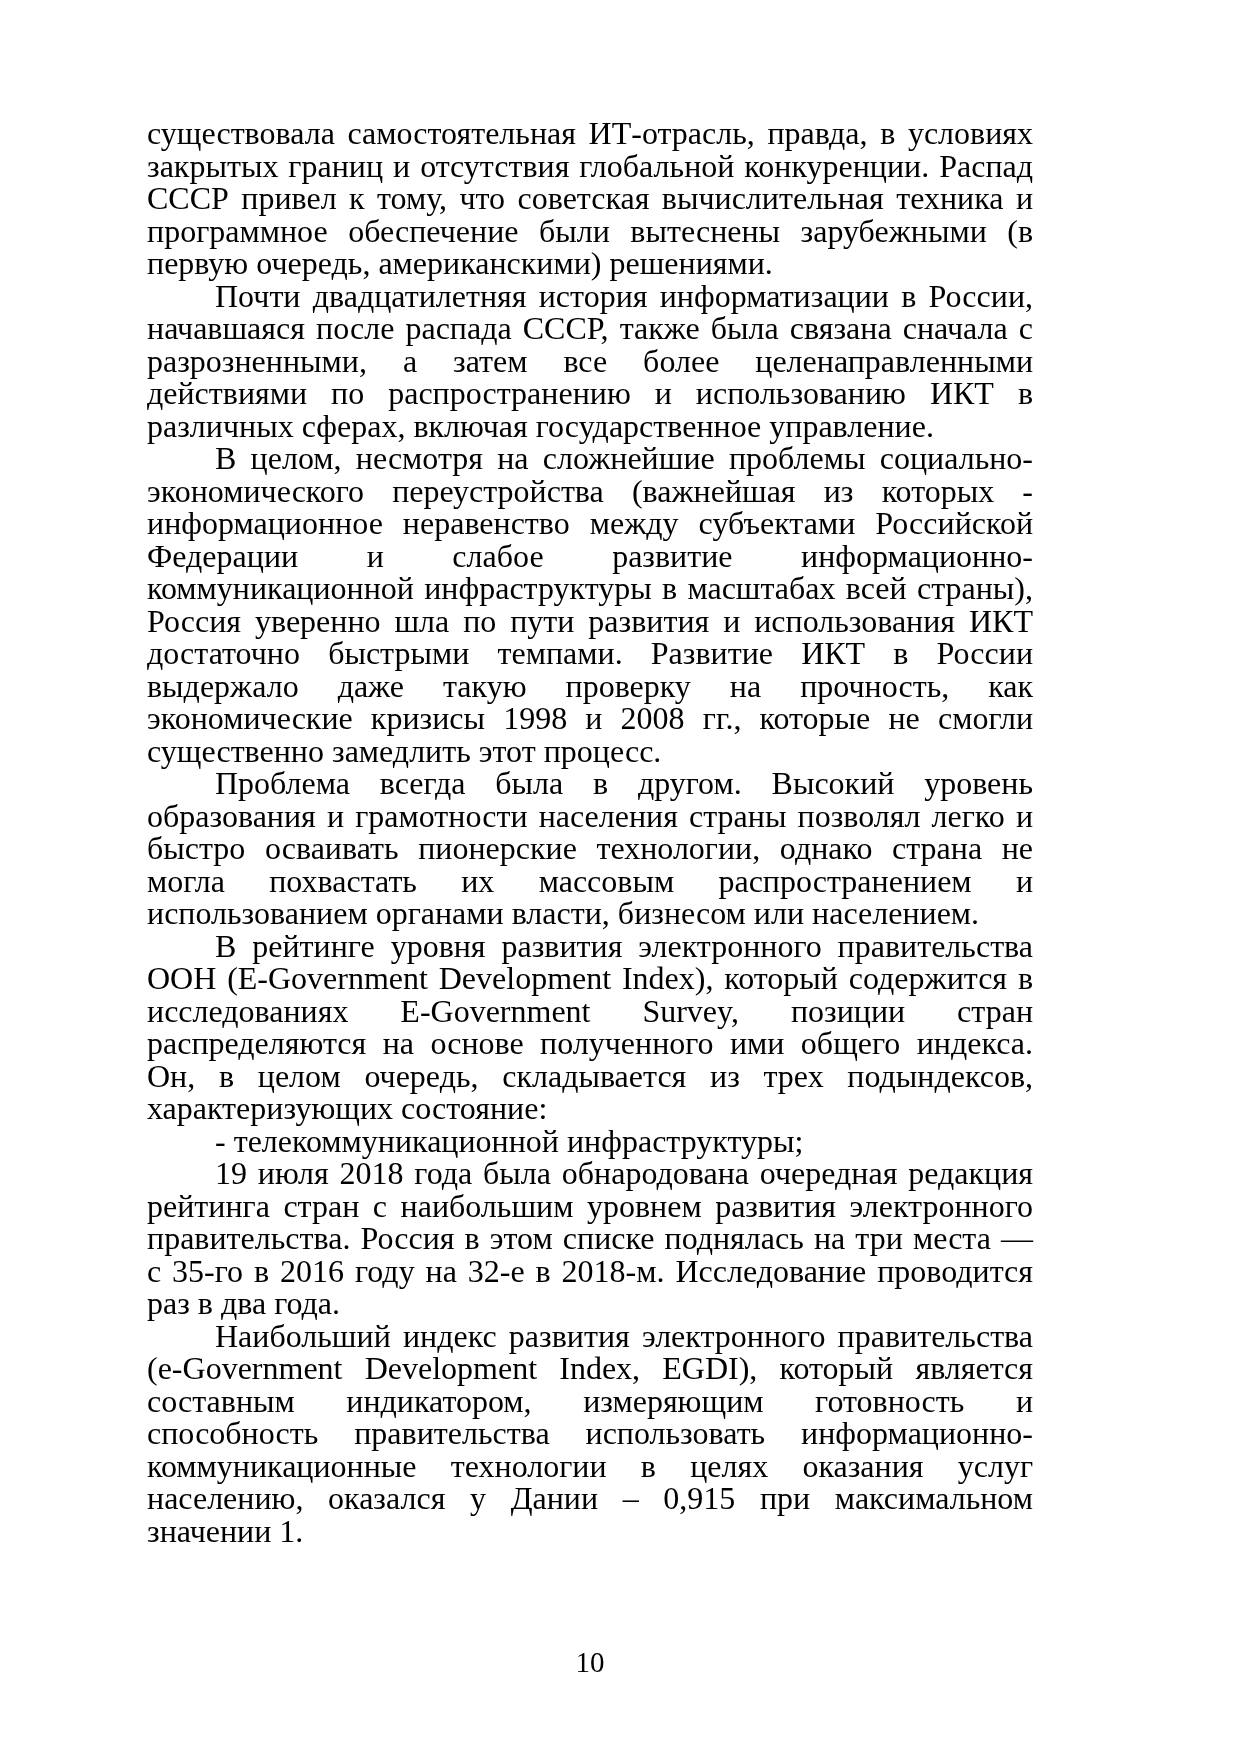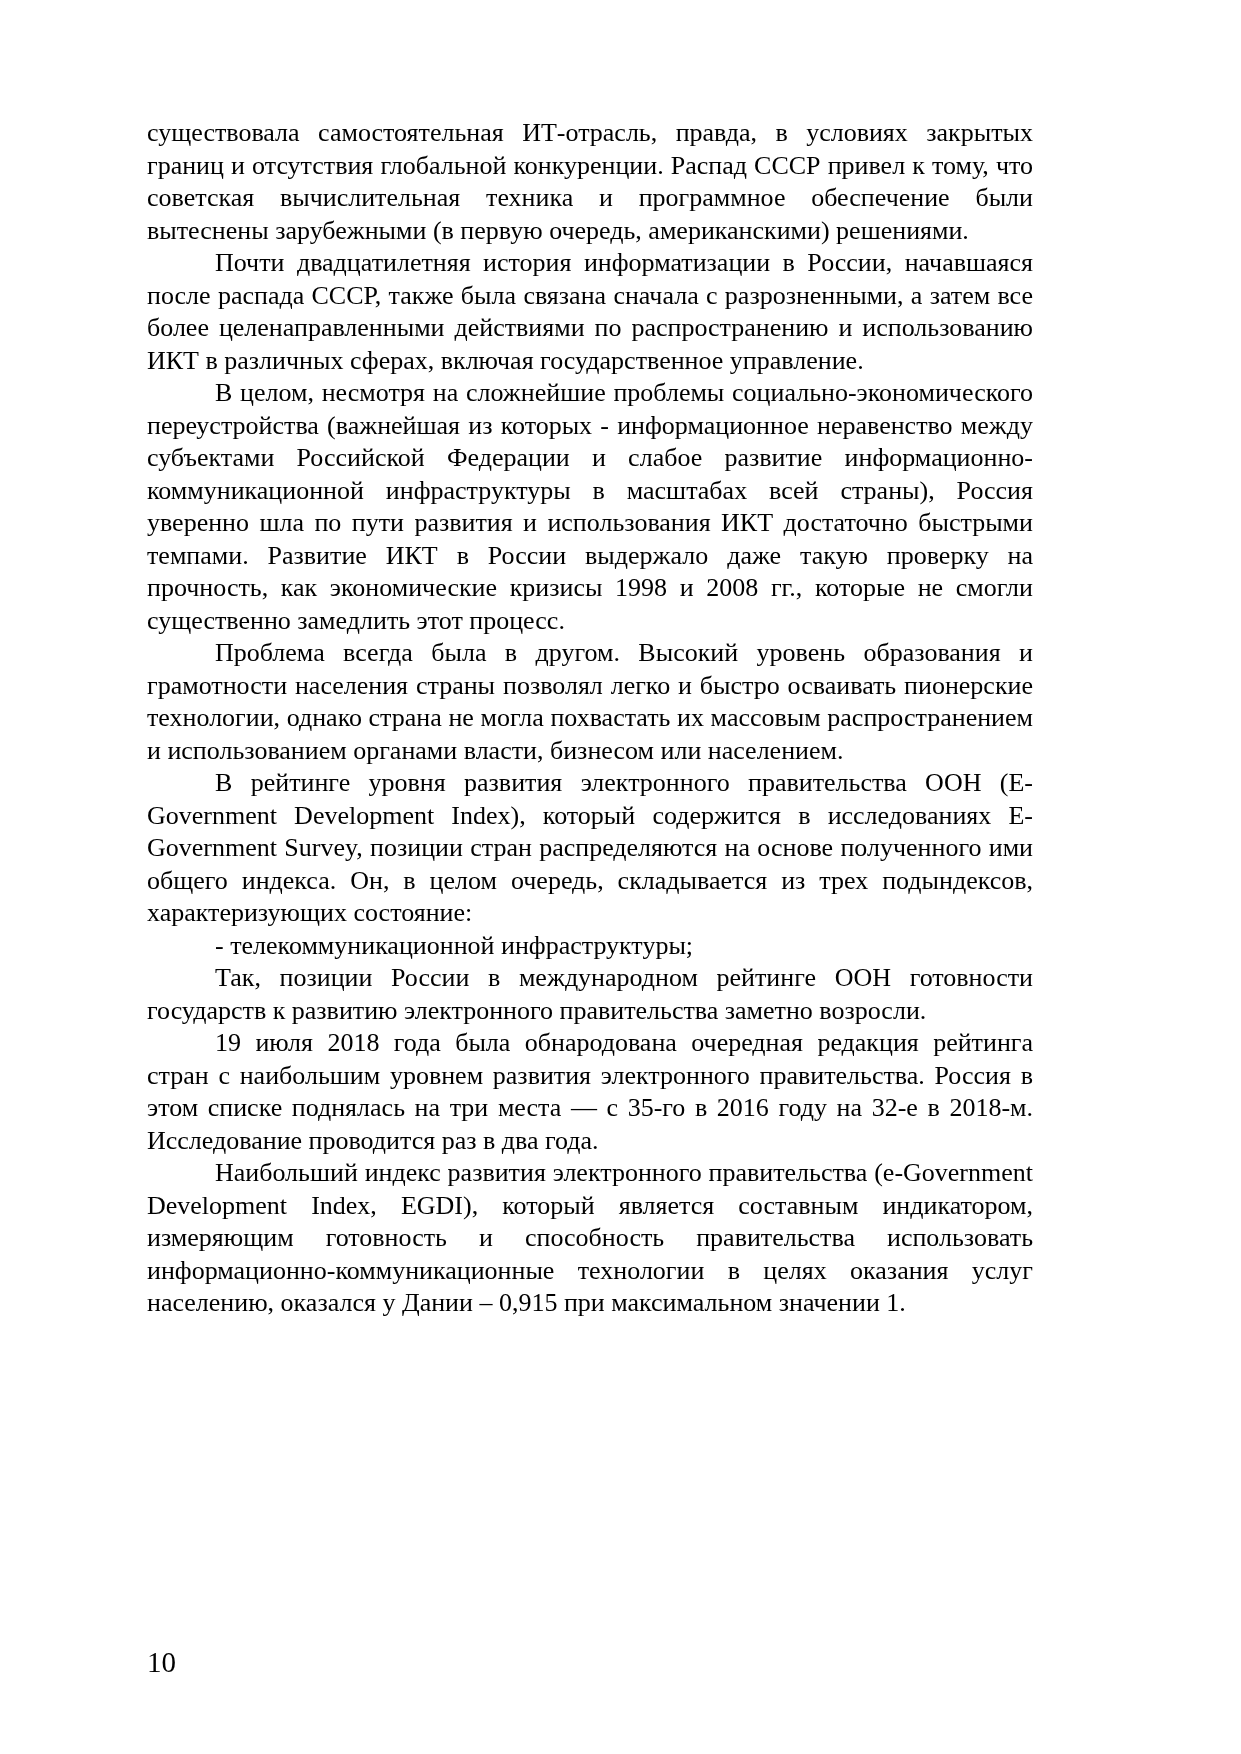--- a/index.html
+++ b/index.html
@@ -14,52 +14,52 @@
     background: #ffffff;
     overflow: hidden;
     font-family: "Liberation Serif", "DejaVu Serif", serif;
     color: #000000;
   }
   .text-block {
     position: absolute;
     left: 147px;
     top: 117px;
     width: 886px;
-    font-size: 26px;
+    font-size: 32px;
     line-height: 32.5px;
     text-align: justify;
     text-justify: inter-word;
   }
   .para {
     margin: 0;
     padding: 0;
   }
   .para.indent {
     text-indent: 68px;
   }
   .page-footer {
     position: absolute;
     left: 147px;
     top: 1646px;
     width: 886px;
+    text-align: center;
     font-size: 29px;
     line-height: 32.5px;
   }
 </style>
 </head>
 <body>
 
 <div class="page">
   <div class="text-block">
       <p class="para">существовала самостоятельная ИТ-отрасль, правда, в условиях закрытых границ и отсутствия глобальной конкуренции. Распад СССР привел к тому, что советская вычислительная техника и программное обеспечение были вытеснены зарубежными (в первую очередь, американскими) решениями.</p>
       <p class="para indent">Почти двадцатилетняя история информатизации в России, начавшаяся после распада СССР, также была связана сначала с разрозненными, а затем все более целенаправленными действиями по распространению и использованию ИКТ в различных сферах, включая государственное управление.</p>
       <p class="para indent">В целом, несмотря на сложнейшие проблемы социально-экономического переустройства (важнейшая из которых - информационное неравенство между субъектами Российской Федерации и слабое развитие информационно-коммуникационной инфраструктуры в масштабах всей страны), Россия уверенно шла по пути развития и использования ИКТ достаточно быстрыми темпами. Развитие ИКТ в России выдержало даже такую проверку на прочность, как экономические кризисы 1998 и 2008 гг., которые не смогли существенно замедлить этот процесс.</p>
       <p class="para indent">Проблема всегда была в другом. Высокий уровень образования и грамотности населения страны позволял легко и быстро осваивать пионерские технологии, однако страна не могла похвастать их массовым распространением и использованием органами власти, бизнесом или населением.</p>
       <p class="para indent">В рейтинге уровня развития электронного правительства ООН (E-Government Development Index), который содержится в исследованиях E-Government Survey, позиции стран распределяются на основе полученного ими общего индекса. Он, в целом очередь, складывается из трех подындексов, характеризующих состояние:</p>
       <p class="para indent">- телекоммуникационной инфраструктуры;</p>
-      <p class="para indent">Так, позиции России в международном рейтинге ООН готовности государств к развитию электронного правительства заметно возросли.</p>
       <p class="para indent">19 июля 2018 года была обнародована очередная редакция рейтинга стран с наибольшим уровнем развития электронного правительства. Россия в этом списке поднялась на три места — с 35-го в 2016 году на 32-е в 2018-м. Исследование проводится раз в два года.</p>
       <p class="para indent">Наибольший индекс развития электронного правительства (e-Government Development Index, EGDI), который является составным индикатором, измеряющим готовность и способность правительства использовать информационно-коммуникационные технологии в целях оказания услуг населению, оказался у Дании – 0,915 при максимальном значении 1.</p>
     </div>
   <div class="page-footer">
     <span>10</span>
   </div>
 </div>
 
 </body></html>

